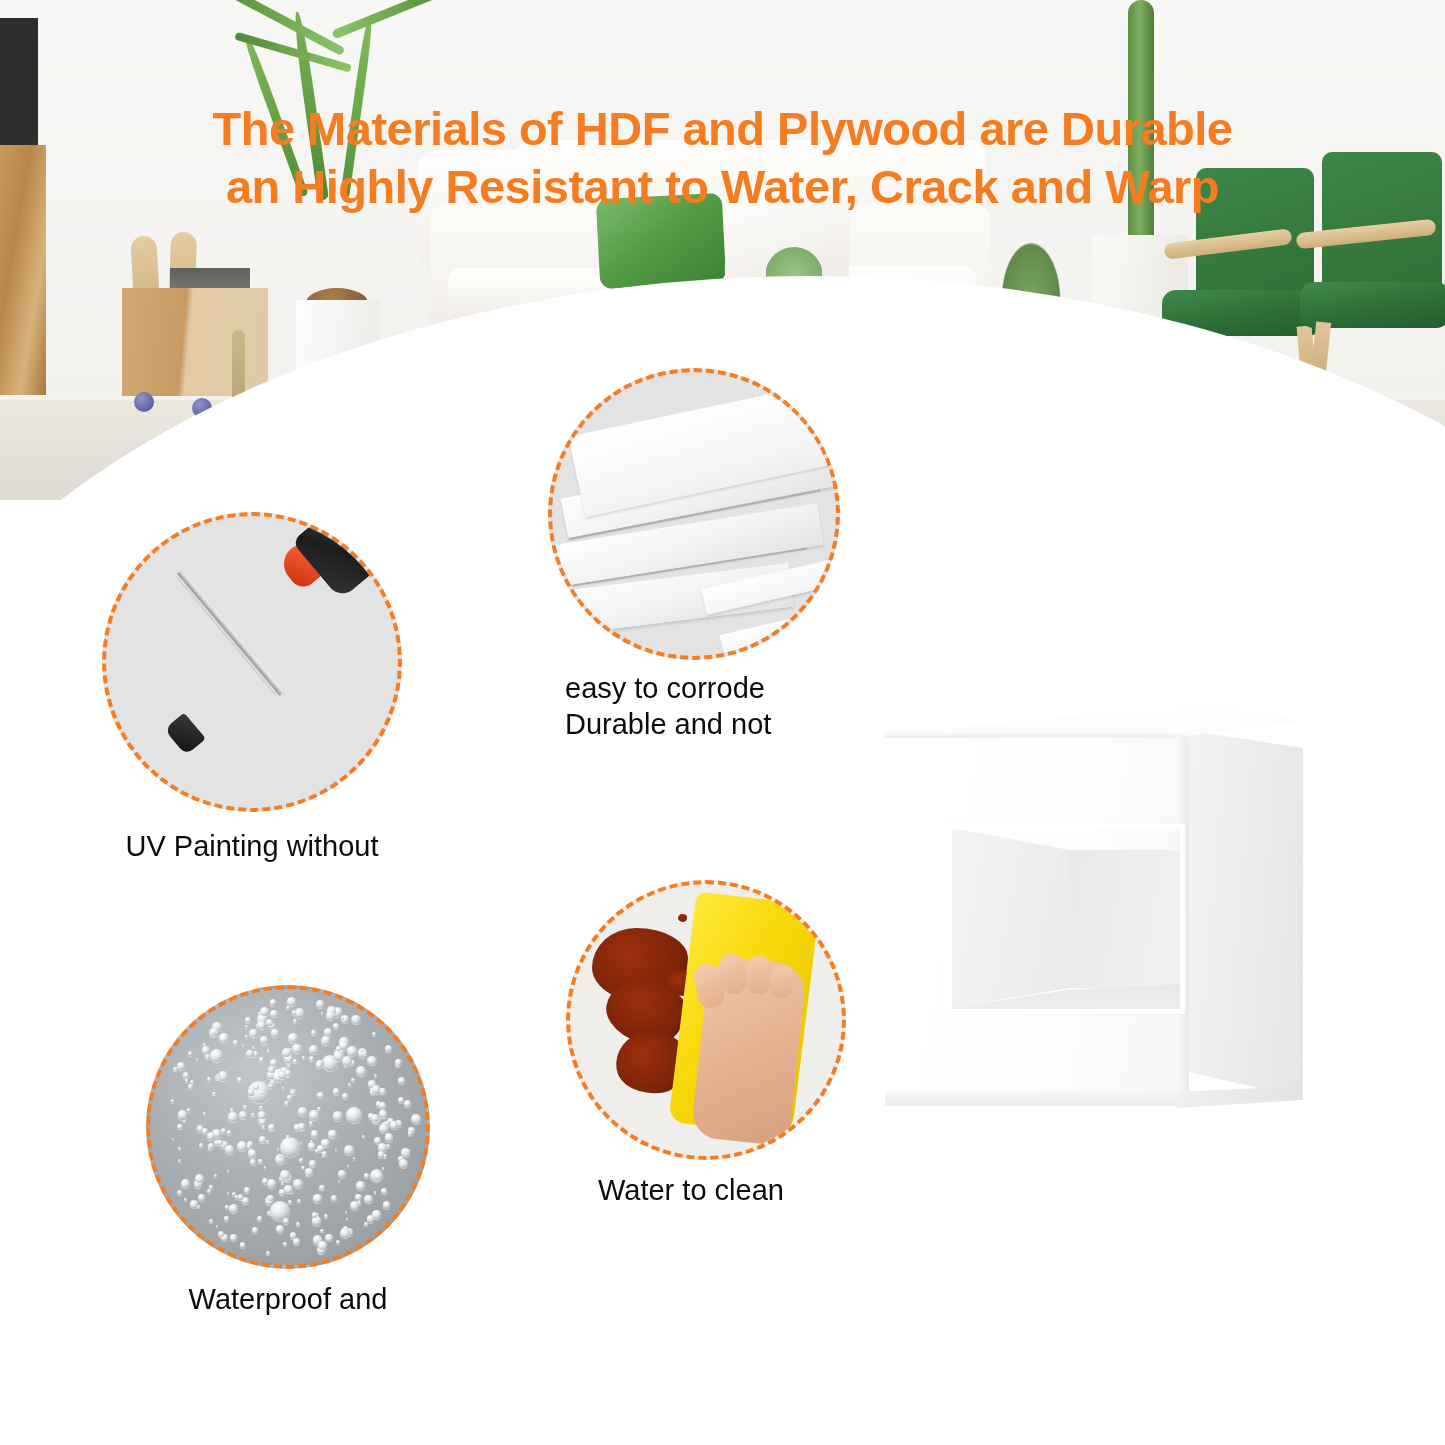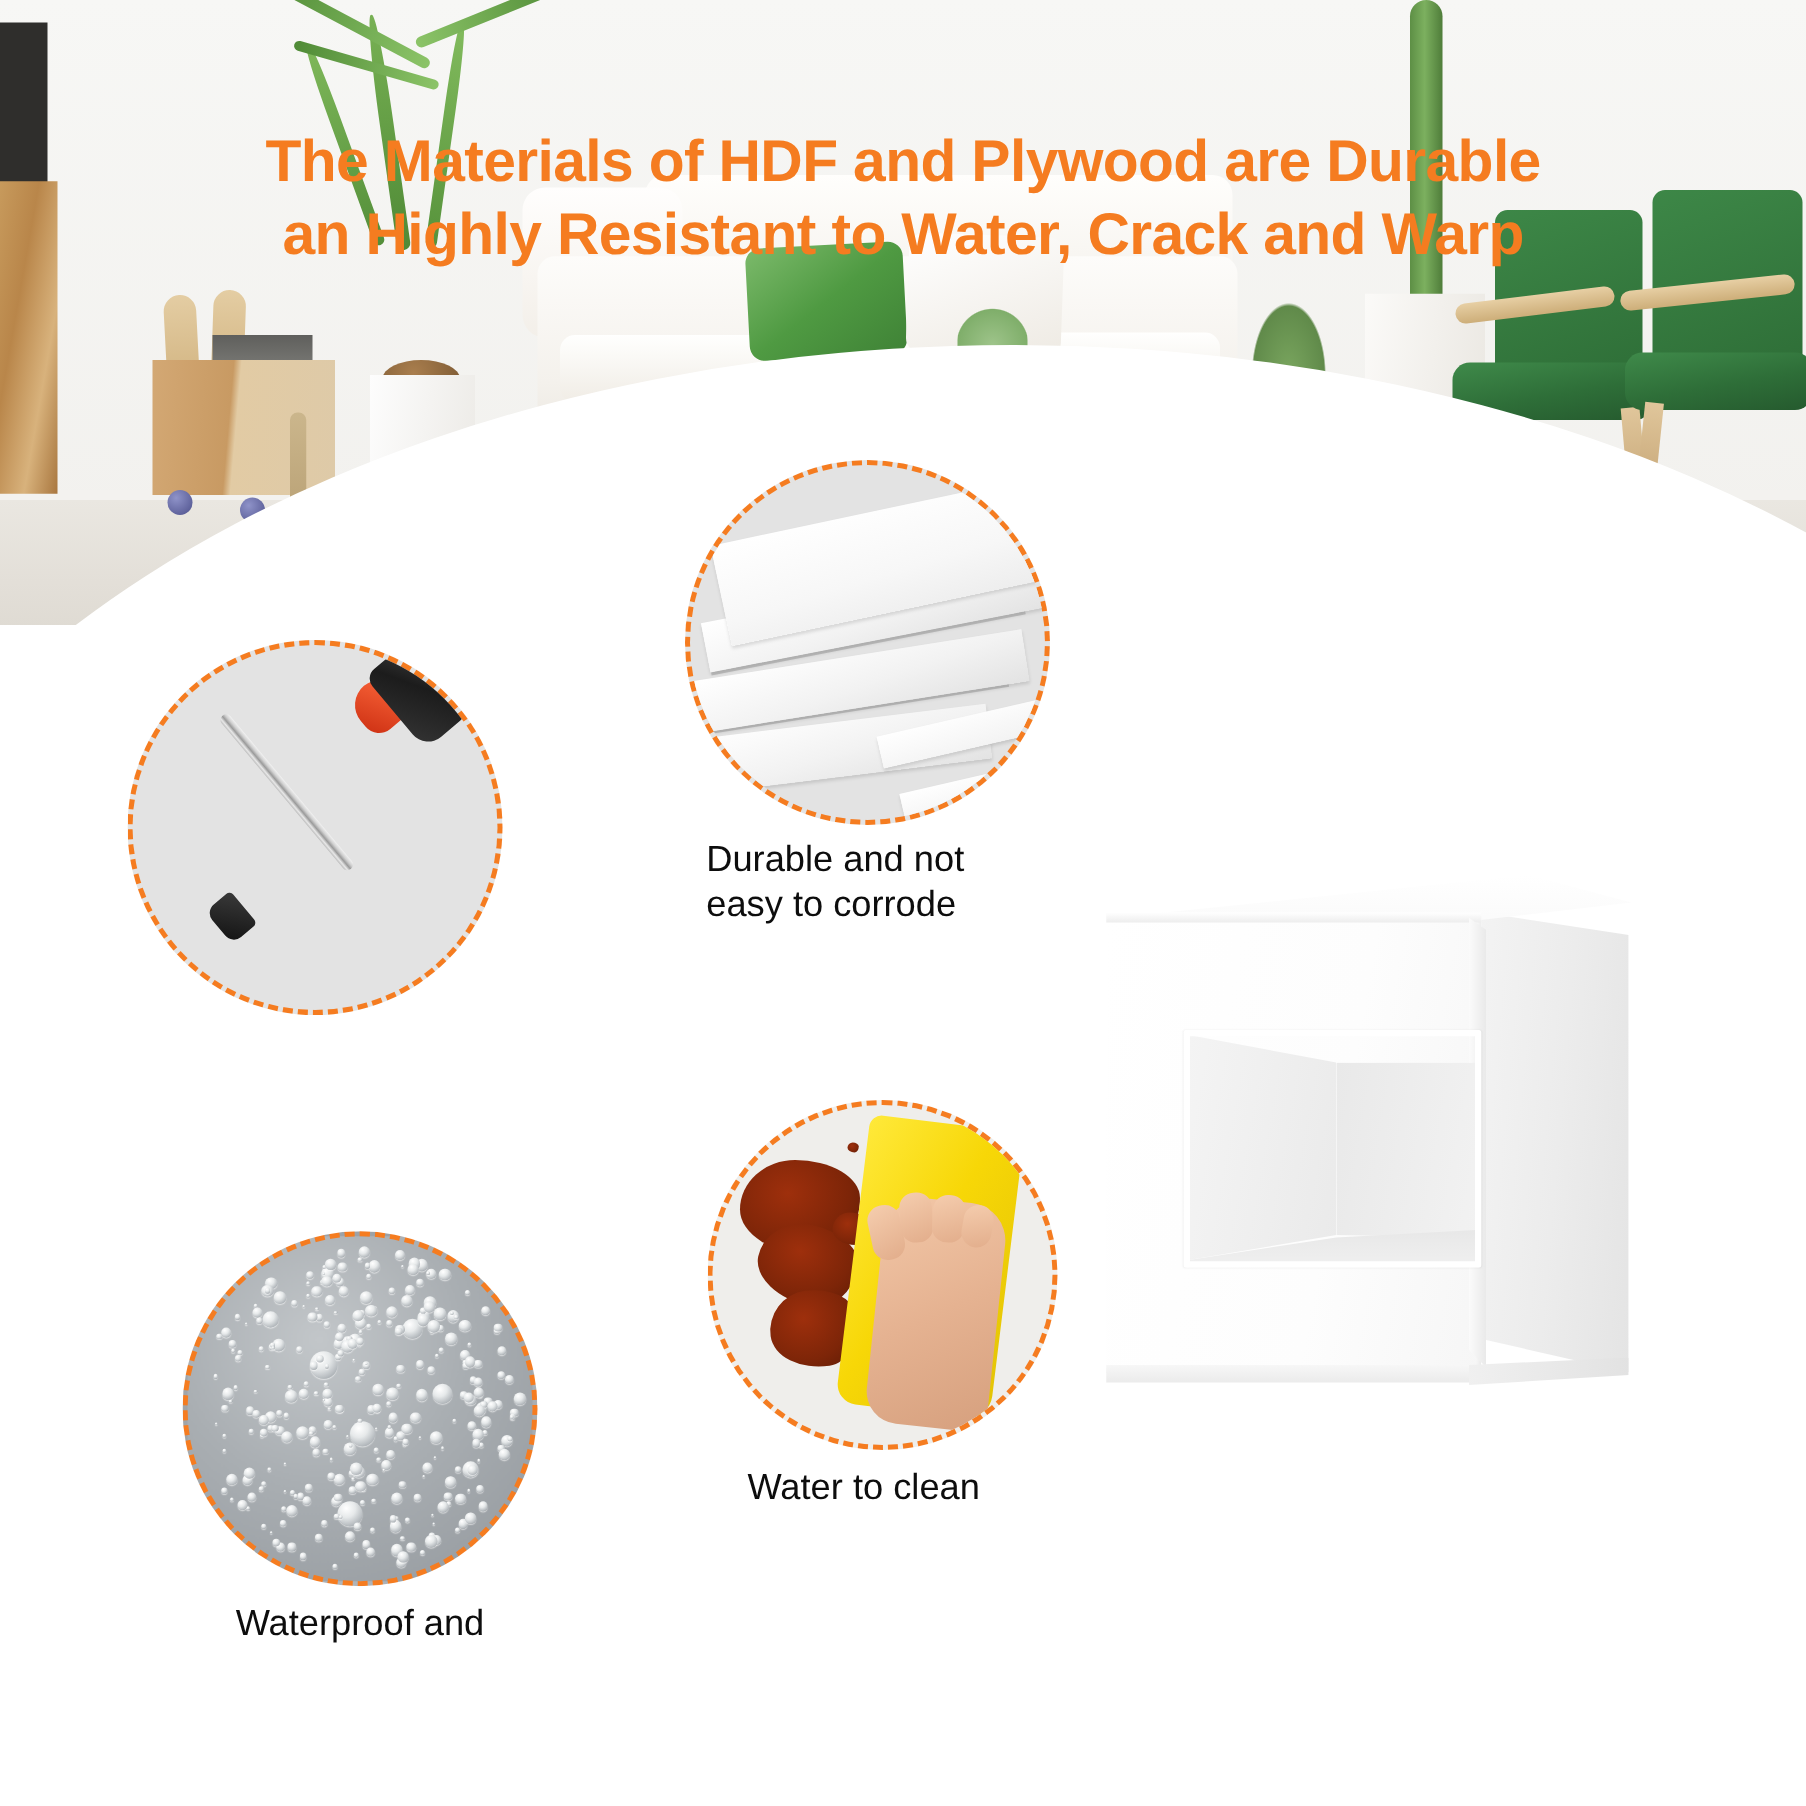--- a/index.html
+++ b/index.html
@@ -282,41 +282,42 @@
   </div>
 
   <div class="feature" id="f-uv">
     <div class="circle">
       <div class="sd-shaft"></div>
       <div class="sd-tip"></div>
       <div class="sd-collar"></div>
       <div class="sd-handle"></div>
     </div>
     <div class="cap">
+      <div>UV Painting without</div>
     </div>
   </div>
 
   <div class="feature" id="f-panels">
     <div class="circle">
       <div class="panel-edge" style="left:-6px;top:238px;width:230px;height:12px;transform:rotate(-7deg);"></div>
       <div class="panel" style="left:-10px;top:206px;width:250px;height:44px;transform:rotate(-7deg);"></div>
       <div class="panel-edge" style="left:6px;top:186px;width:250px;height:11px;transform:rotate(-9deg);"></div>
       <div class="panel" style="left:2px;top:152px;width:268px;height:42px;transform:rotate(-9deg);"></div>
       <div class="panel-edge" style="left:14px;top:134px;width:256px;height:10px;transform:rotate(-11deg);"></div>
       <div class="panel" style="left:10px;top:100px;width:276px;height:40px;transform:rotate(-11deg);"></div>
       <div class="panel" style="left:22px;top:36px;width:268px;height:82px;transform:rotate(-12deg);
            background:linear-gradient(175deg,#ffffff 0%,#f7f7f7 60%,#ededed 100%);"></div>
       <div class="panel" style="left:150px;top:198px;width:170px;height:26px;transform:rotate(-13deg);
            background:linear-gradient(175deg,#ffffff,#f1f1f1);"></div>
       <div class="panel" style="left:168px;top:246px;width:150px;height:22px;transform:rotate(-13deg);
            background:linear-gradient(175deg,#ffffff,#f1f1f1);"></div>
     </div>
     <div class="cap">
+      <div>easy to corrode</div>
       <div>Durable and not</div>
-      <div>easy to corrode</div>
     </div>
   </div>
 
   <div class="feature" id="f-clean">
     <div class="circle">
       <div class="stain" style="left:22px;top:44px;width:96px;height:76px;"></div>
       <div class="stain" style="left:36px;top:96px;width:80px;height:64px;transform:rotate(12deg);"></div>
       <div class="stain" style="left:46px;top:148px;width:70px;height:62px;transform:rotate(-8deg);"></div>
       <div class="stain" style="left:96px;top:86px;width:30px;height:26px;"></div>
       <div class="stain" style="left:18px;top:34px;width:10px;height:9px;"></div>

